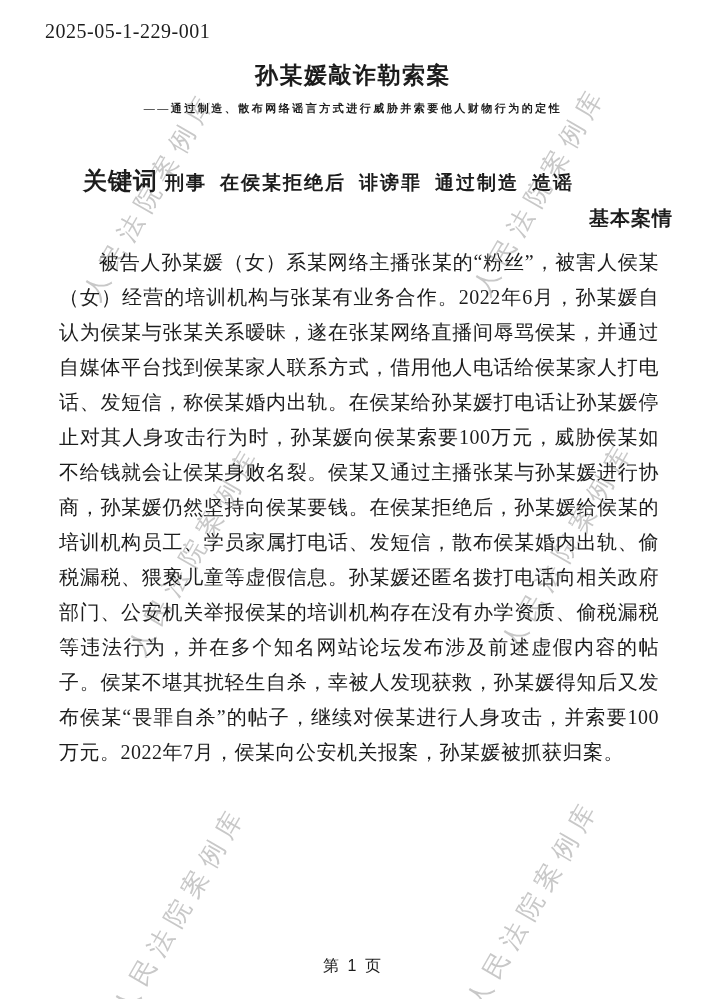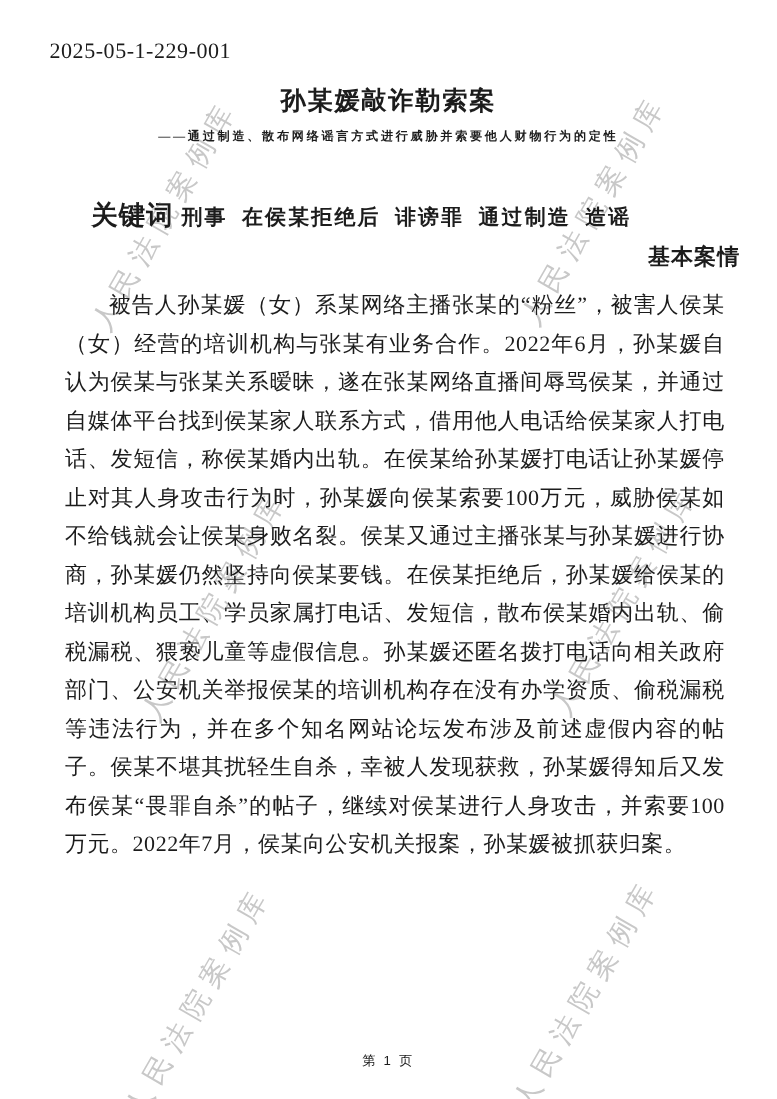--- a/index.html
+++ b/index.html
@@ -6,21 +6,21 @@
   .page {
     position: relative;
     width: 706px;
     height: 999px;
     background: #ffffff;
     overflow: hidden;
     color: #1c1c1c;
     font-family: "Liberation Serif", "DejaVu Serif", serif;
   }
   .docnum {
-    padding: 36px 0 0 45px;
+    padding: 20px 0 0 45px;
     font-size: 20px;
     line-height: 22px;
     letter-spacing: 0.5px;
     font-family: "Liberation Serif", "DejaVu Serif", serif;
   }
   .title {
     margin: 19px 0 0 0;
     text-align: center;
     font-size: 23px;
     line-height: 28px;
@@ -69,21 +69,21 @@
     font-size: 20px;
     line-height: 35px;
     text-align: justify;
     letter-spacing: 0.5px;
   }
   .footer {
     position: absolute;
     left: 0; right: 0;
     top: 956px;
     text-align: center;
-    font-size: 12px;
+    font-size: 16px;
     letter-spacing: 2px;
     font-weight: 500;
     font-family: "Liberation Sans", "DejaVu Sans", sans-serif;
     z-index: 1;
   }
   .wm {
     position: absolute;
     white-space: nowrap;
     font-size: 26px;
     letter-spacing: 8px;

